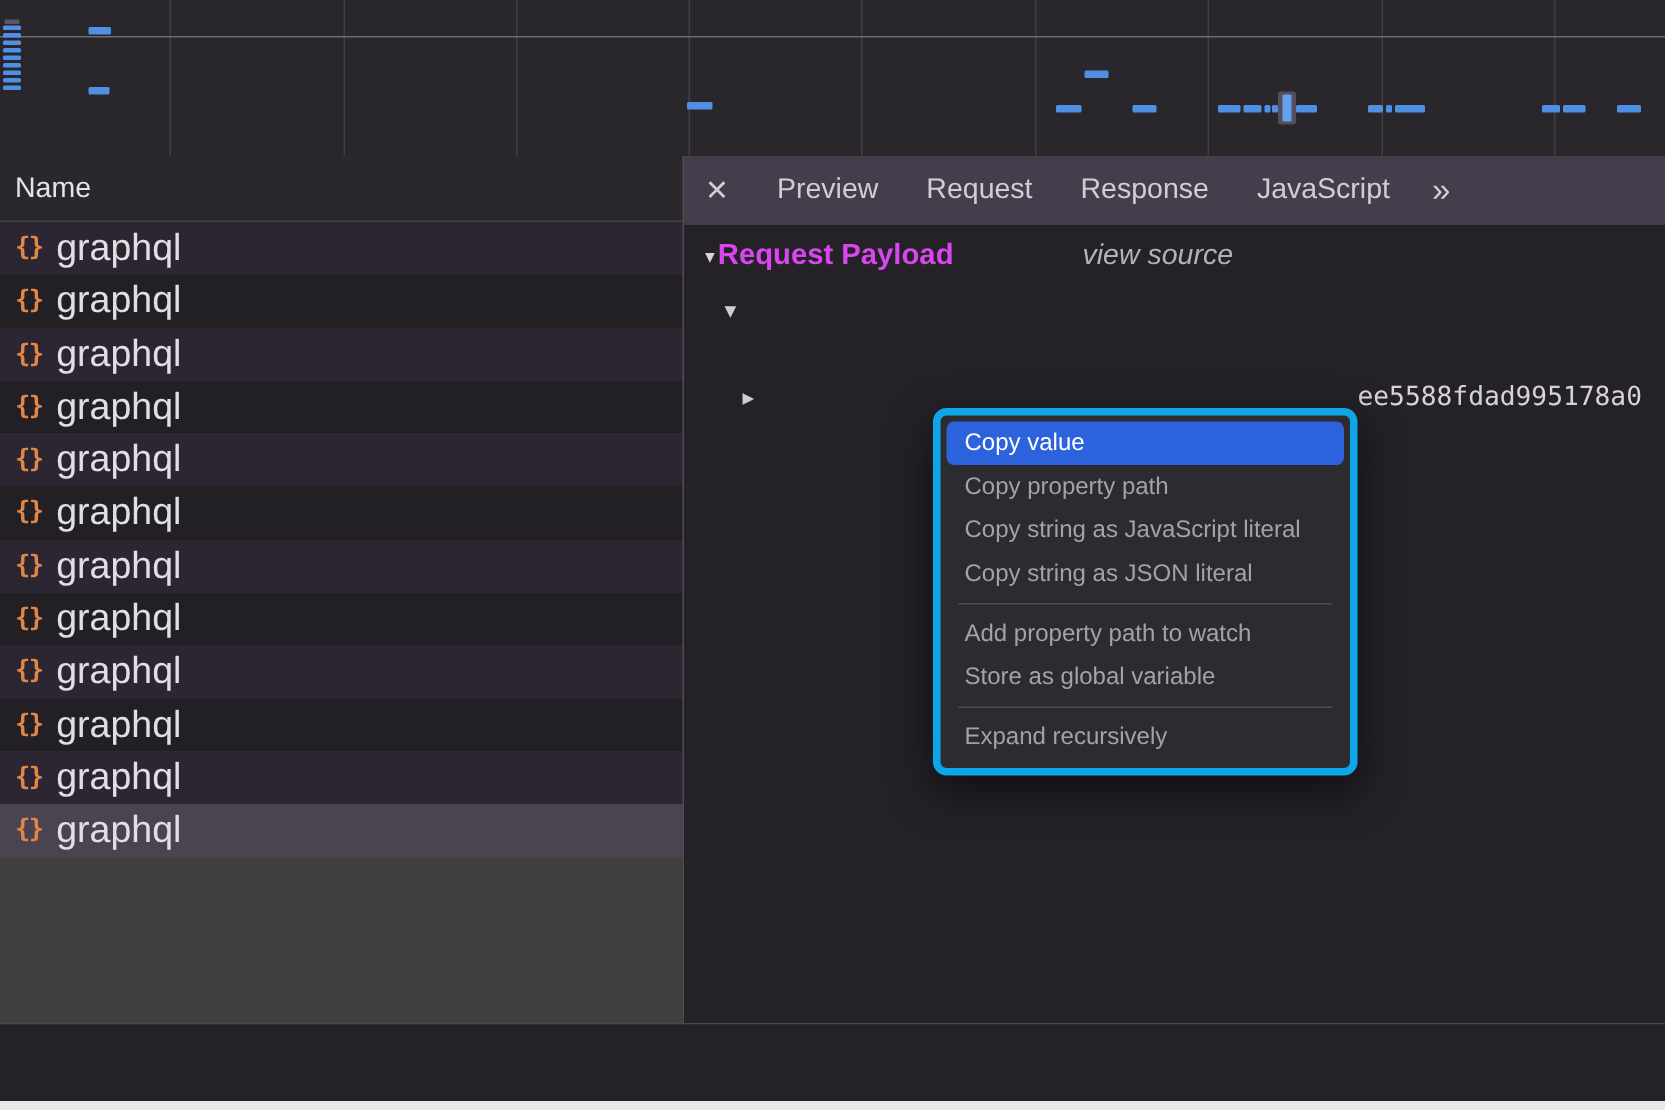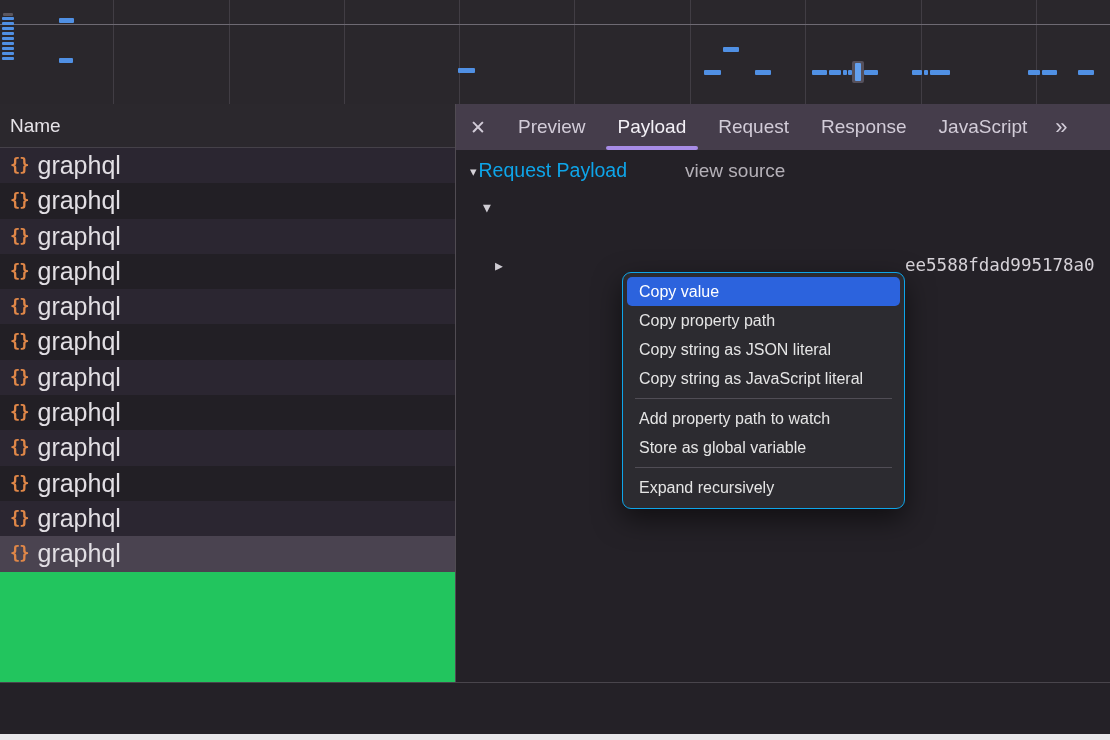--- a/index.html
+++ b/index.html
@@ -11,62 +11,62 @@
   
   .overview{position:absolute;left:0;top:0;width:1110px;height:104px;background:#2a272c;border-bottom:2px solid #19171a;}
   .gridline{position:absolute;top:0;bottom:0;width:1px;background:#413d44;}
   .overview-rule{position:absolute;left:0;width:1110px;height:1px;background:#6e6a73;}
   .tbar{position:absolute;border-radius:1px;}
   .tbar.blue{background:#5090e4;}
   .tbar.gray{background:#5a565e;}
   .hl-box{position:absolute;background:#55505c;border-radius:2px;}
   .hl-bar{position:absolute;background:#63a0ef;border-radius:1px;}
   
-  .left-panel{position:absolute;left:0;top:104px;width:455px;height:630px;background:#22c55e;}
+  .left-panel{position:absolute;left:0;top:104px;width:455px;height:630px;background:#404040;}
   .col-header{height:43px;line-height:43px;background:#2b282d;border-bottom:1px solid #454149;
     color:#e6e3e8;font-size:19px;padding-left:10px;}
   .req-row{height:35.3px;line-height:35.3px;display:flex;align-items:center;padding-left:10px;background:#221f25;}
   .req-row.alt{background:#2b2631;}
   .req-row.sel{background:#4a4350;}
   .json-icon{font-family:"DejaVu Sans Mono",monospace;font-weight:bold;font-size:17px;color:#e08748;
     margin-right:9px;letter-spacing:-1px;}
   .req-label{font-size:25px;color:#e2dfe4;}
   
   .right-panel{position:absolute;left:456px;top:104px;width:654px;height:578px;background:#242127;overflow:hidden;}
   .tabbar{position:absolute;left:0;top:0;width:654px;height:46px;background:#453d4b;display:flex;align-items:center;padding-left:14px;box-sizing:border-box;}
   .close-btn{width:32px;font-size:19px;color:#d2ccd8;cursor:default;}
   .tab{position:relative;height:46px;line-height:46px;padding:0 16px;font-size:19px;color:#d2ccd8;white-space:nowrap;}
   .tab.sel{color:#f3f0f6;}
   .tab.sel::after{content:"";position:absolute;left:4px;right:4px;bottom:0;height:4px;border-radius:2px;background:#a78ce6;}
   .overflow-btn{font-size:22px;color:#d2ccd8;padding:0 6px;margin-left:6px;}
   .payload{position:absolute;left:0;top:46px;width:654px;height:532px;}
   .sect{height:40px;line-height:40px;padding-left:14px;white-space:nowrap;}
   .sect-caret{font-size:13px;color:#d5d2d8;margin-right:2px;vertical-align:1px;}
-  .sect-title{font-size:19.5px;font-weight:normal;color:#0ea5e9;}
-  .view-source{font-size:19px;color:#b5b1b8;margin-left:58px;}
+  .sect-title{font-size:19.5px;font-weight:bold;color:#d946ef;}
+  .view-source{font-size:19px;color:#b5b1b8;margin-left:86px;font-style:italic;}
   .tree{margin-top:3px;font-family:"DejaVu Sans Mono",monospace;font-size:17.5px;color:#d6d2d8;}
   .trow{position:relative;height:29px;line-height:29px;white-space:pre;overflow:hidden;}
   .trow .caret{position:absolute;font-size:13px;color:#cfccd3;top:0;}
   .caret-root{left:27px;}
   .caret-vars{left:39px;}
   .trow.sel{background:#4a434f;color:#f0edf3;}
   .frag{position:absolute;top:0;}
   .frag-query{left:451px;color:#f0edf3;}
   .frag-vars{left:449px;color:#d6d2d8;}
   
   .v-divider{position:absolute;left:455px;top:104px;width:1px;height:630px;background:#504b52;}
   .h-divider{position:absolute;left:0;top:682px;width:1110px;height:1px;background:#49454c;}
   .footer{position:absolute;left:0;top:683px;width:1110px;height:51px;background:#242127;}
   .bottom-strip{position:absolute;left:0;top:734px;width:1110px;height:6px;background:#e9e7ea;}
   
   .context-menu{position:absolute;left:622px;top:272px;width:283px;box-sizing:border-box;
-    background:#2c2b30;border:1px solid #0ea5e9;border-radius:9px;padding:4px 0 6px;
+    background:#2c2b30;border:5px solid #0ea5e9;border-radius:9px;padding:4px 0 6px;
     box-shadow:0 10px 28px rgba(0,0,0,.55);z-index:50;}
   .mi{height:29px;line-height:29px;margin:0 4px;padding:0 12px;border-radius:5px;
-    font-size:16px;color:#e5e5e5;white-space:nowrap;}
+    font-size:16px;color:#a3a3a3;white-space:nowrap;}
   .mi.hl{background:#2c63dd;color:#ffffff;}
   .msep{height:1px;background:#504d55;margin:5px 12px;}
 </style>
 </head>
 <body>
 
 <div class="stage">
 
   <div class="overview" id="overview">
       <div class="gridline" style="left: 113px;"></div>
@@ -163,21 +163,20 @@
           <span class="json-icon">{}</span>
           <span class="req-label">graphql</span>
         </div>
       </div>
   </div>
 
   <div class="right-panel">
     <div class="tabbar" id="tabbar">
       <span class="close-btn">✕</span>
     <span class="tab">Preview</span>
-        <span class="tab sel">Payload</span>
         <span class="tab">Request</span>
         <span class="tab">Response</span>
         <span class="tab">JavaScript</span>
         <span class="overflow-btn">»</span>
       </div>
     <div class="payload">
       <div class="sect">
         <span class="sect-caret">▾</span><span class="sect-title">Request Payload</span><span class="view-source">view source</span>
       </div>
       <div class="tree">
@@ -198,22 +197,22 @@
   </div>
 
   <div class="v-divider"></div>
   <div class="h-divider"></div>
   <div class="footer"></div>
   <div class="bottom-strip"></div>
 
   <div class="context-menu" id="context-menu">
       <div class="mi hl">Copy value</div>
       <div class="mi">Copy property path</div>
+      <div class="mi">Copy string as JavaScript literal</div>
       <div class="mi">Copy string as JSON literal</div>
-      <div class="mi">Copy string as JavaScript literal</div>
       <div class="msep"></div>
       <div class="mi">Add property path to watch</div>
       <div class="mi">Store as global variable</div>
       <div class="msep"></div>
       <div class="mi">Expand recursively</div>
     </div>
 
 </div>
 
 </body></html>

